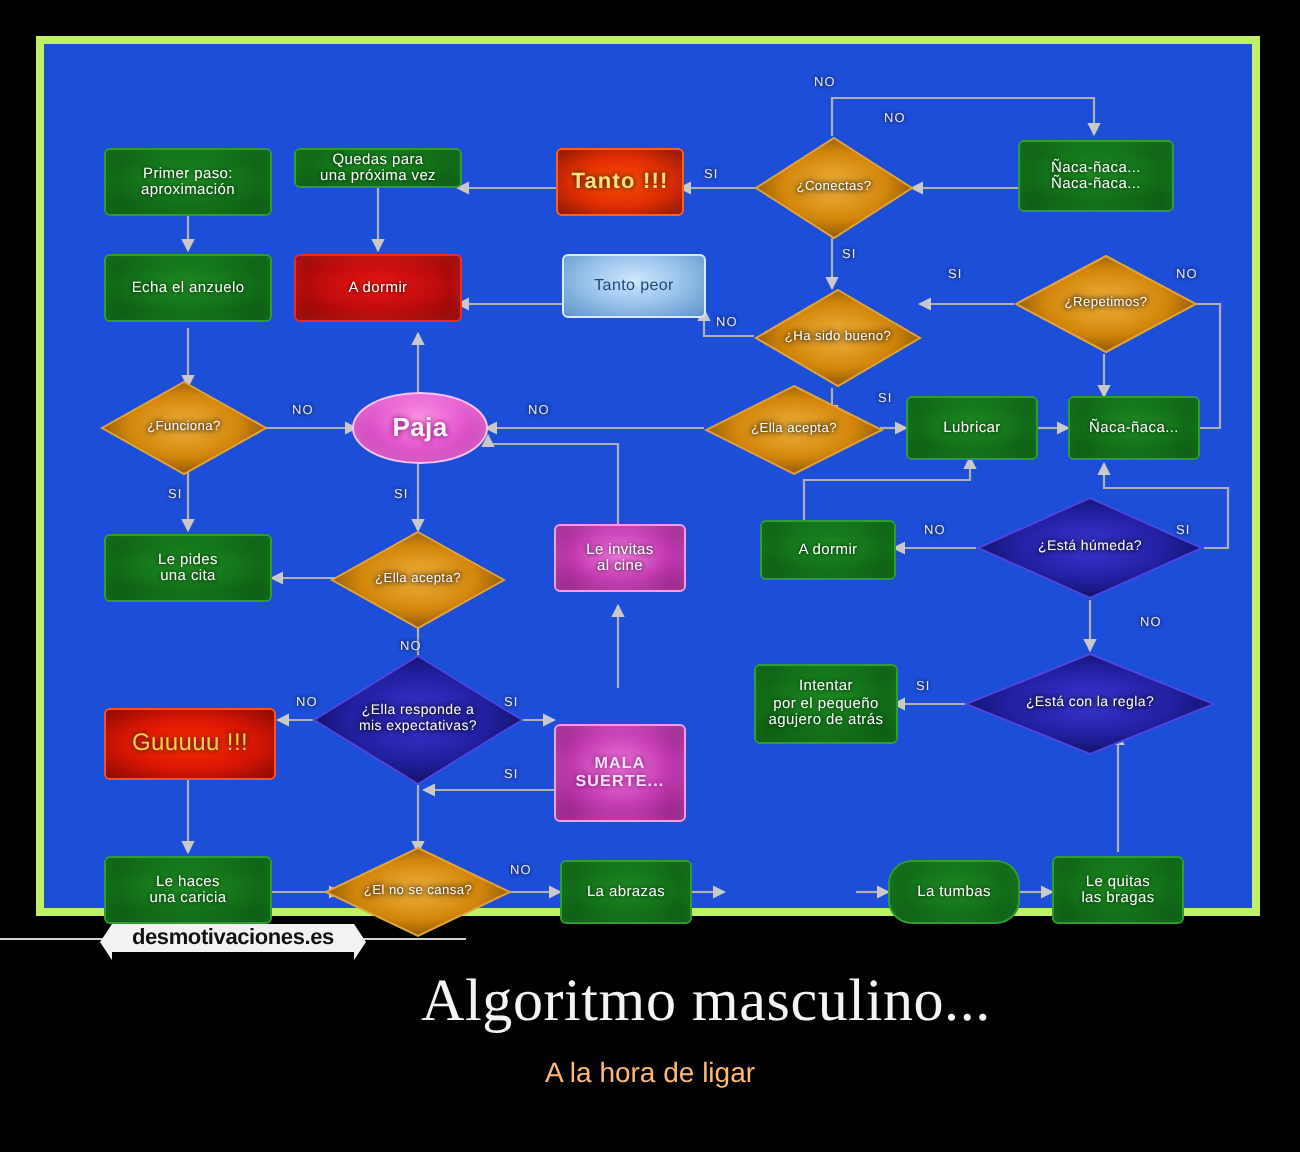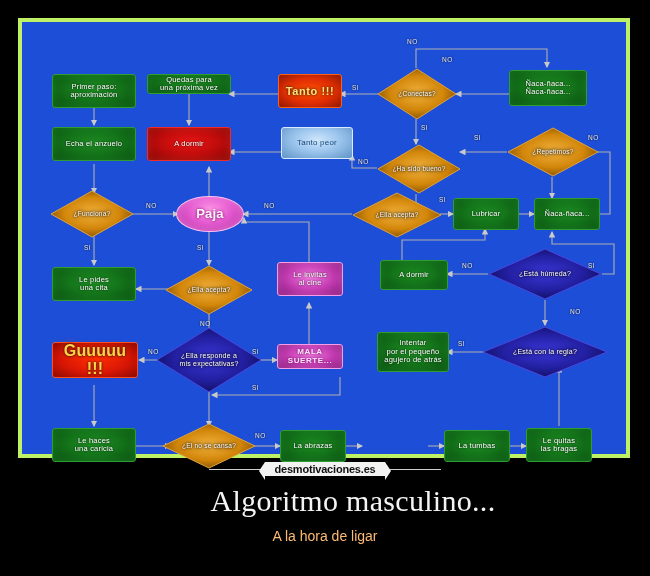--- a/index.html
+++ b/index.html
@@ -73,23 +73,24 @@
   }
   .pink{
     background:radial-gradient(ellipse at 50% 45%, #f07adf 0%, #c43cb2 50%, #7c1470 100%);
     border:1px solid #f59de9;
     box-shadow:inset 0 0 9px rgba(255,150,240,.35);
   }
   .guuu{
     background:radial-gradient(ellipse at 50% 50%, #ff2e06 0%, #d81605 55%, #8c0a02 100%);
     border:1px solid #ff4f21;
     color:#ffd24a;
-    font-weight:bold;
-    font-size:16px;
+    font-weight:normal;
+    font-size:12px;
     text-shadow:0 0 3px #000,0 0 7px #ff4400;
+    margin-top:12px;
   }
   .malasuerte{
     font-weight:bold;
     font-size:8px;
     letter-spacing:.6px;
     color:#ffe0fb;
     text-shadow:0 0 3px #5b0052;
   }
   
   .ellipse{
@@ -124,21 +125,21 @@
     position:absolute;
     font-size:6.5px;
     color:#e9e9e9;
     letter-spacing:.5px;
     z-index:4;
     text-shadow:0 0 2px #000;
   }
   
   #watermark{
     position:absolute;left:0;top:458px;width:650px;height:22px;
-    display:flex;align-items:center;justify-content:center;
+    display:flex;align-items:center;justify-content:flex-start;
   }
   #wm-inner{
     position:relative;display:flex;align-items:center;justify-content:center;
   }
   .wm-line{
     width:56px;height:1px;background:#cfcfcf;
   }
   #wm-tag{
     background:#f2f2f2;color:#111;
     font-size:11px;font-weight:bold;
@@ -385,21 +386,21 @@
         <span>Guuuuu !!!</span>
       </div>
 
       <div class="node diamond bluediam" style="left:134px;top:305px;width:106px;height:66px;">
         <svg class="dshape" viewBox="0 0 106 66">
           <polygon points="53,1 105,33 53,65 1,33" fill="url(#gb1)" stroke="#4a46e0" stroke-width="1"></polygon>
         </svg>
         <span class="dlabel">¿Ella responde a<br>mis expectativas?</span>
       </div>
 
-      <div class="node rect pink malasuerte" style="left:255px;top:322px;width:66px;height:25px;text-align:center;">
+      <div class="node rect pink malasuerte" style="left:255px;top:340px;width:66px;height:49px;text-align:center;">
         <span>MALA<br>SUERTE...</span>
       </div>
 
       <div class="node rect green" style="left:355px;top:310px;width:72px;height:40px;">
         <span>Intentar<br>por el pequeño<br>agujero de atrás</span>
       </div>
 
       <div class="node diamond bluediam" style="left:460px;top:304px;width:126px;height:52px;">
         <svg class="dshape" viewBox="0 0 126 52">
           <polygon points="63,1 125,26 63,51 1,26" fill="url(#gb1)" stroke="#4a46e0" stroke-width="1"></polygon>
@@ -416,21 +417,21 @@
           <polygon points="47,1 93,23 47,45 1,23" fill="url(#go1)" stroke="#e0a33a" stroke-width="1"></polygon>
         </svg>
         <span class="dlabel">¿El no se cansa?</span>
       </div>
 
       <div class="node rect green" style="left:258px;top:408px;width:66px;height:32px;">
         <span>La abrazas</span>
       </div>
 
 
-      <div class="node rect green" style="left:422px;top:408px;width:66px;height:32px;">
+      <div class="node rect green" style="left:422px;top:408px;width:66px;height:32px;border-radius:12px;">
         <span>La tumbas</span>
       </div>
 
       <div class="node rect green" style="left:504px;top:406px;width:66px;height:34px;">
         <span>Le quitas<br>las bragas</span>
       </div>
 
       <span class="elabel" style="left:385px;top:16px;">NO</span>
       <span class="elabel" style="left:330px;top:62px;">SI</span>
       <span class="elabel" style="left:399px;top:102px;">SI</span>

